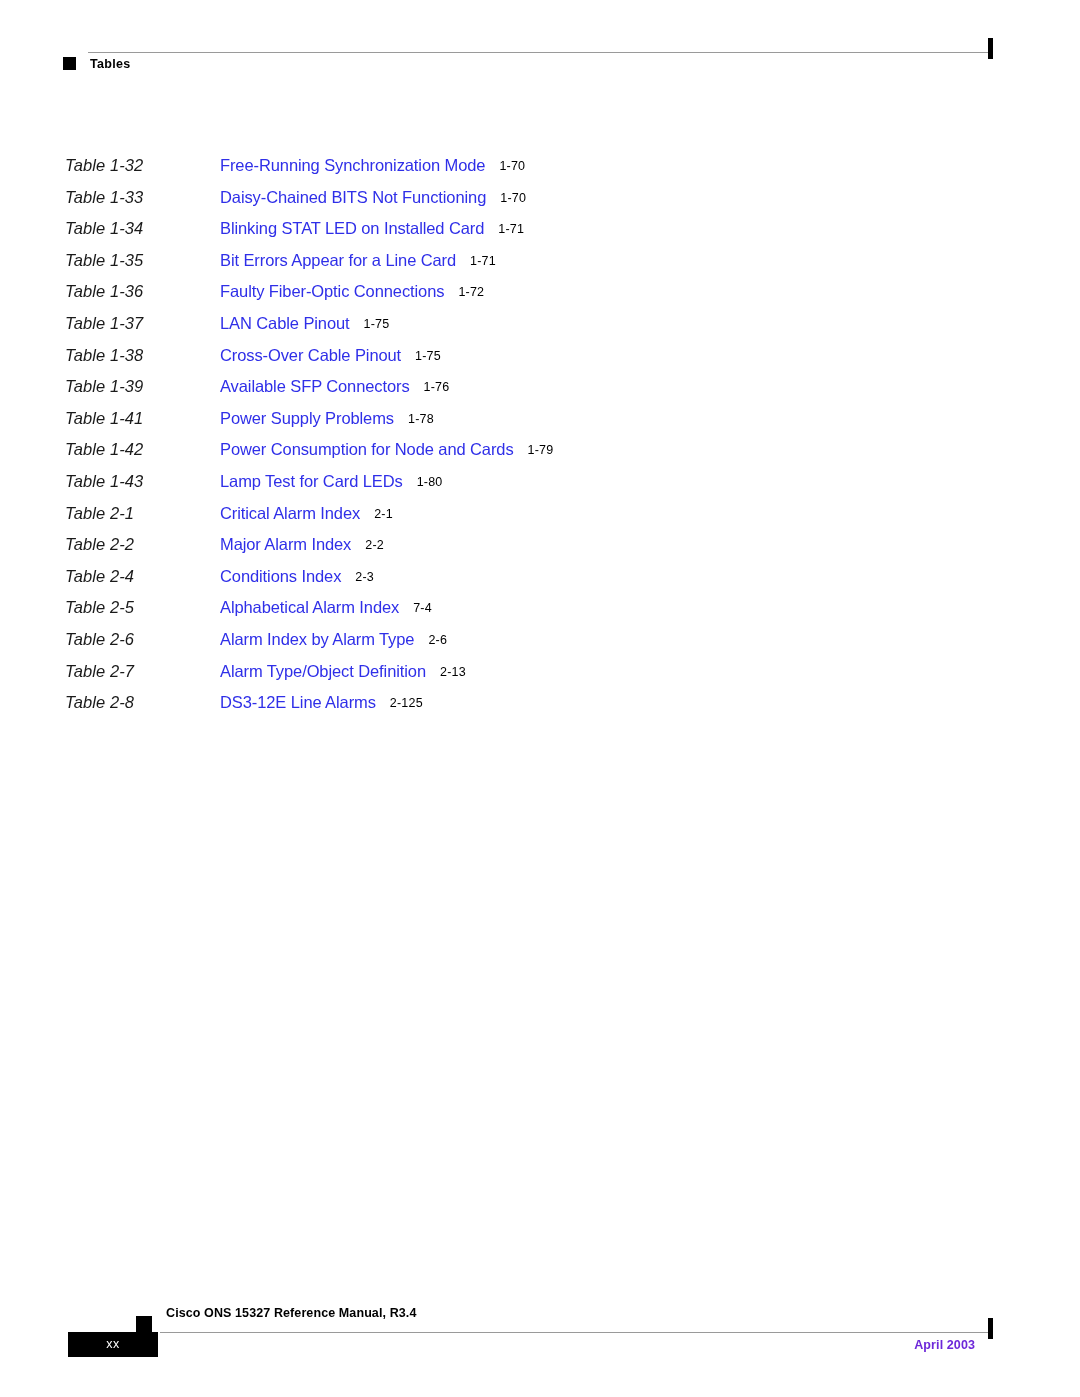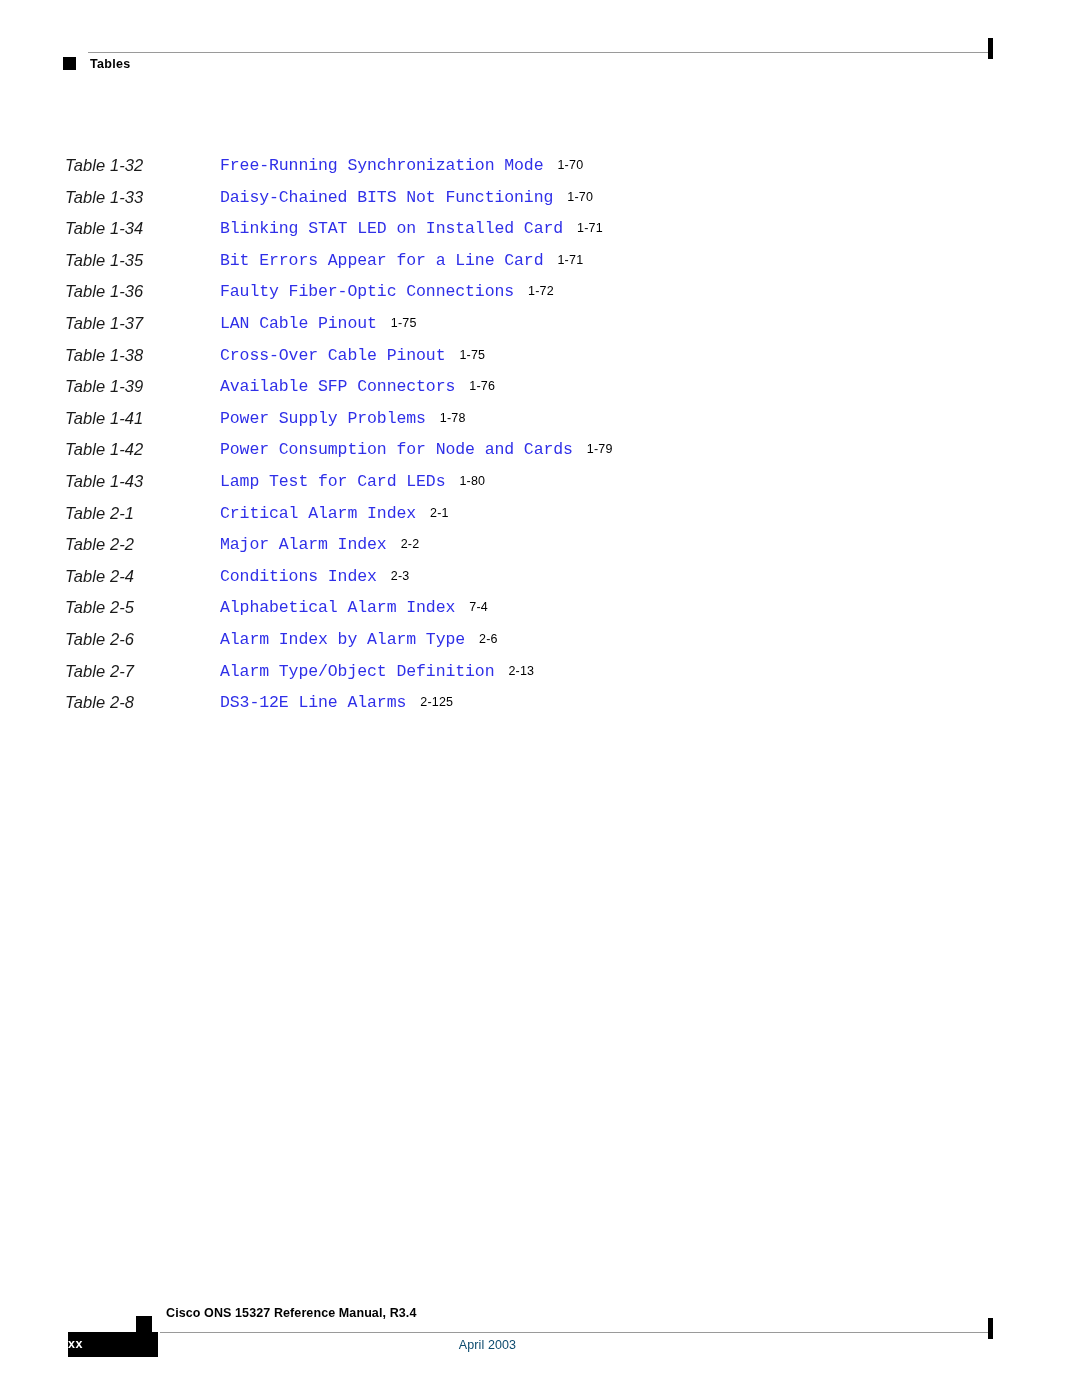--- a/index.html
+++ b/index.html
@@ -82,21 +82,21 @@
     line-height: 20px;
     letter-spacing: 0.1px;
   }
   .lof-entry {
     position: absolute;
     left: 220px;
     top: 0;
     line-height: 20px;
   }
   .lof-title {
-    font-family: Liberation Mono, monospace;
+    font-family: Liberation Sans, sans-serif;
     font-size: 16.5px;
     color: #2f2fe8;
     letter-spacing: -0.1px;
     cursor: pointer;
   }
   .lof-page {
     font-family: "Liberation Sans", sans-serif;
     font-size: 12.5px;
     font-weight: normal;
     color: #000000;
@@ -138,24 +138,24 @@
     height: 25px;
     background: #000000;
   }
   .footer-pagenum {
     position: absolute;
     left: 68px;
     top: 42px;
     width: 90px;
     height: 25px;
     line-height: 25px;
-    text-align: left;
+    text-align: center;
     color: #ffffff;
     font-size: 12.5px;
-    font-weight: bold;
+    font-weight: normal;
     letter-spacing: 0.5px;
   }
   .footer-square {
     position: absolute;
     left: 136px;
     top: 26px;
     width: 16px;
     height: 16px;
     background: #000000;
   }
@@ -167,24 +167,24 @@
     font-weight: bold;
     color: #000000;
     line-height: 15px;
     letter-spacing: 0.1px;
   }
   .footer-date {
     position: absolute;
     left: 0;
     top: 48px;
     width: 975px;
-    text-align: center;
-    font-size: 12.5px;
-    font-weight: normal;
-    color: #0c4a6e;
+    text-align: right;
+    font-size: 12.5px;
+    font-weight: bold;
+    color: #6d28d9;
     line-height: 15px;
     letter-spacing: 0.1px;
   }
 </style>
 </head>
 <body>
 
 <div class="page-header">
   <div class="header-square"></div>
   <div class="header-rule"></div>

